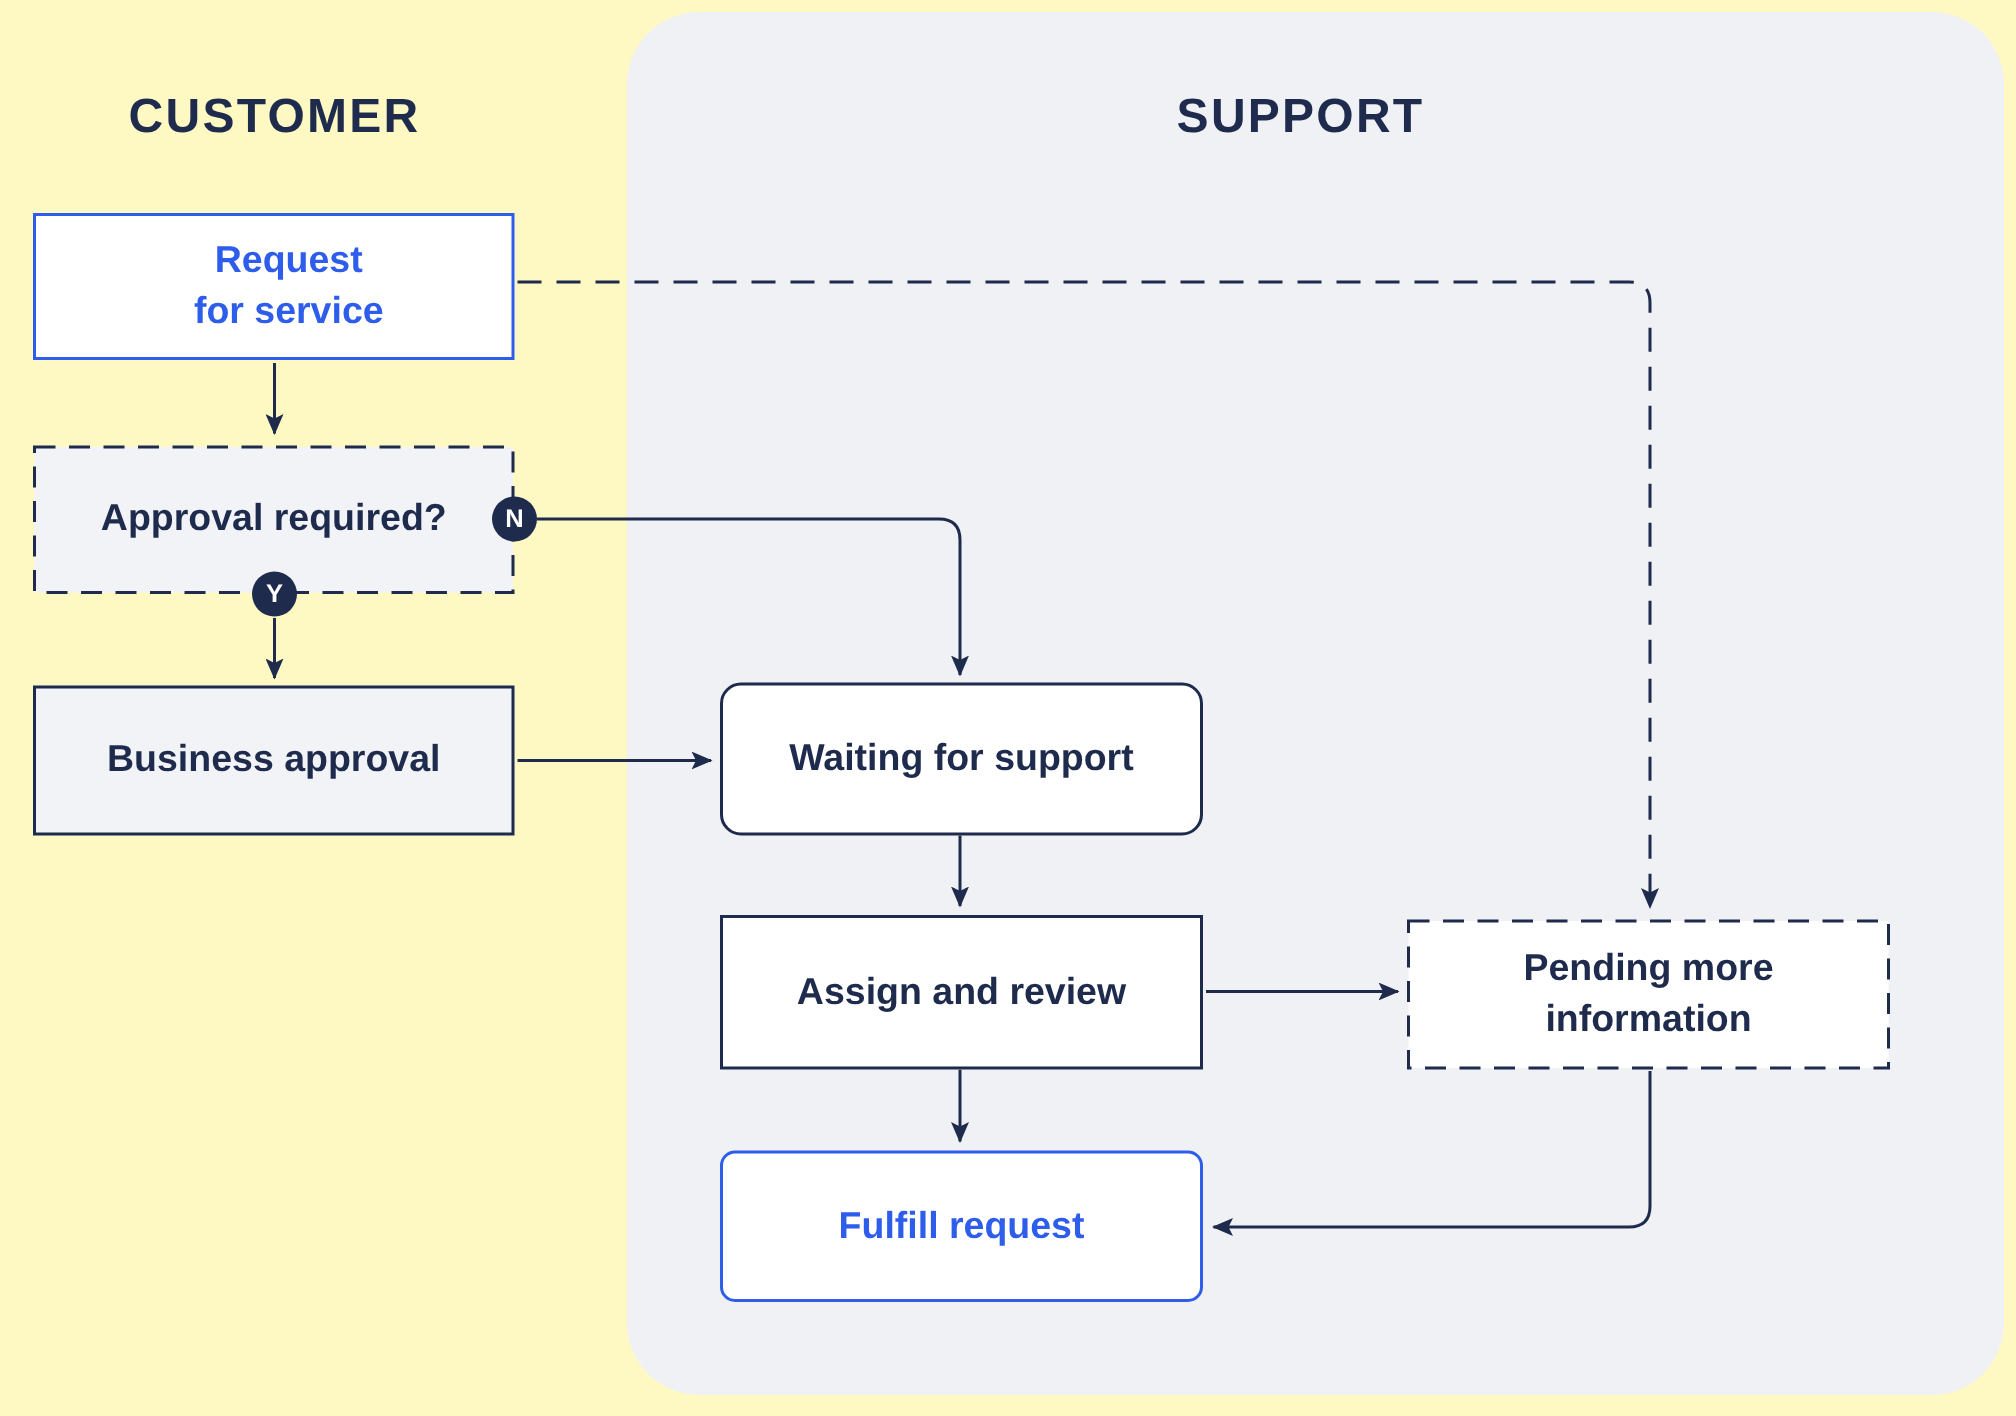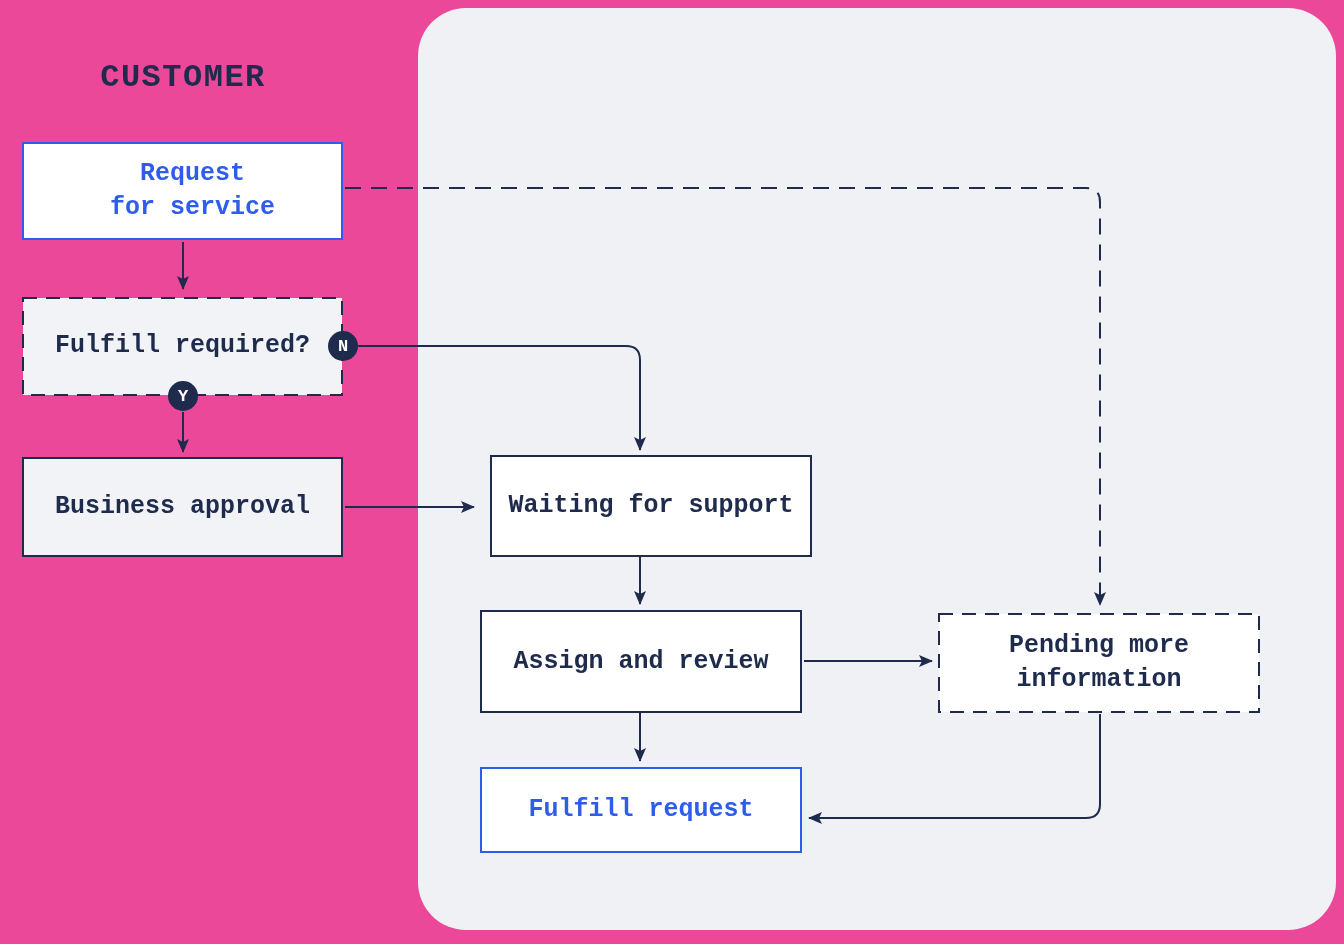--- a/index.html
+++ b/index.html
@@ -8,23 +8,22 @@
     --lane_bg:#F0F1F4;
     --node_gray_bg:#F2F3F6;
     --node_white_bg:#FFFFFF;
   }
   *{margin:0;padding:0;box-sizing:border-box;}
   html,body{background:#FFFFFF;}
   body{font-family:"Liberation Sans", sans-serif;}
   .canvas{
     position:relative;
     width:1344px;height:944px;
-    background:#ec4899;
+    background:#fef9c3;
     overflow:hidden;
-    font-family:Liberation Mono, monospace;
   }
   .lane-panel{
     position:absolute;
     left:418px;top:8px;width:918px;height:922px;
     background:var(--lane_bg);
     border-radius:48px;
   }
   .lane-title{
     position:absolute;
     top:58px;height:38px;
@@ -73,20 +72,21 @@
   }
 </style>
 </head>
 <body>
 
 <div class="canvas">
 
   <div class="lane-panel"></div>
 
   <div class="lane-title customer">CUSTOMER</div>
+  <div class="lane-title support">SUPPORT</div>
 
   <svg class="edges" viewBox="0 0 1344 944">
     <defs>
       <marker id="arrow" viewBox="0 0 14 12" refX="13" refY="6" markerWidth="14" markerHeight="12" orient="auto-start-reverse" markerUnits="userSpaceOnUse">
         <path class="arrowhead" d="M0,0 L14,6 L0,12 L3,6 Z"></path>
       </marker>
     </defs>
 
     <rect class="dashed-rect gray" x="23" y="298" width="319" height="97"></rect>
     <rect class="dashed-rect white" x="939" y="614" width="320" height="98"></rect>
@@ -98,29 +98,29 @@
     <path class="edge" d="M 345 507 H 474" marker-end="url(#arrow)"></path>
     <path class="edge" d="M 640 557 V 604" marker-end="url(#arrow)"></path>
     <path class="edge" d="M 804 661 H 932" marker-end="url(#arrow)"></path>
     <path class="edge" d="M 640 713 V 761" marker-end="url(#arrow)"></path>
     <path class="edge" d="M 1100 714 V 804 Q 1100 818 1086 818 H 809" marker-end="url(#arrow)"></path>
   </svg>
 
   <div class="node node--blue" style="left:22px;top:142px;width:321px;height:98px;padding-left:20px;">Request
 for service</div>
 
-  <div class="node node--ghost" style="left:22px;top:297px;width:321px;height:98px;">Fulfill required?</div>
+  <div class="node node--ghost" style="left:22px;top:297px;width:321px;height:98px;">Approval required?</div>
 
   <div class="node node--gray" style="left:22px;top:457px;width:321px;height:100px;">Business approval</div>
 
-  <div class="node node--white" style="left:490px;top:455px;width:322px;height:102px;">Waiting for support</div>
+  <div class="node node--white" style="left:480px;top:455px;width:322px;height:102px;border-radius:14px;">Waiting for support</div>
 
   <div class="node node--ghost" style="left:938px;top:613px;width:322px;height:100px;">Pending more
 information</div>
 
   <div class="node node--white" style="left:480px;top:610px;width:322px;height:103px;">Assign and review</div>
 
-  <div class="node node--blue" style="left:480px;top:767px;width:322px;height:86px;">Fulfill request</div>
+  <div class="node node--blue" style="left:480px;top:767px;width:322px;height:101px;border-radius:10px;">Fulfill request</div>
 
   <div class="decision-dot" style="left:328px;top:331px;">N</div>
   <div class="decision-dot" style="left:168px;top:381px;">Y</div>
 
 </div>
 
 </body></html>

